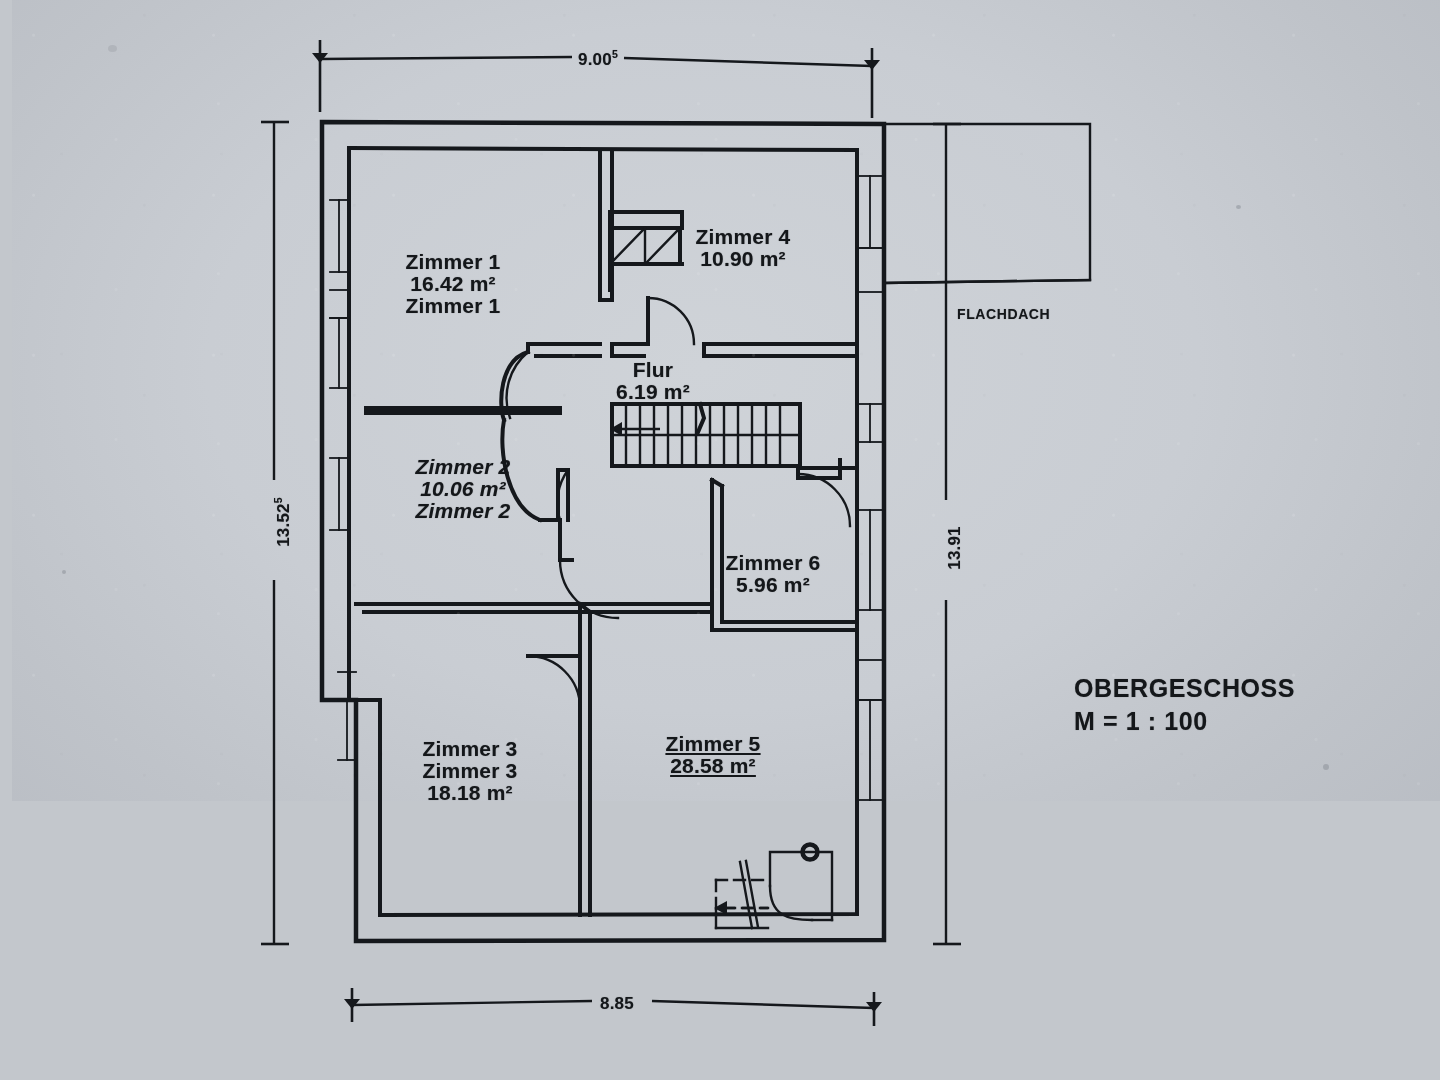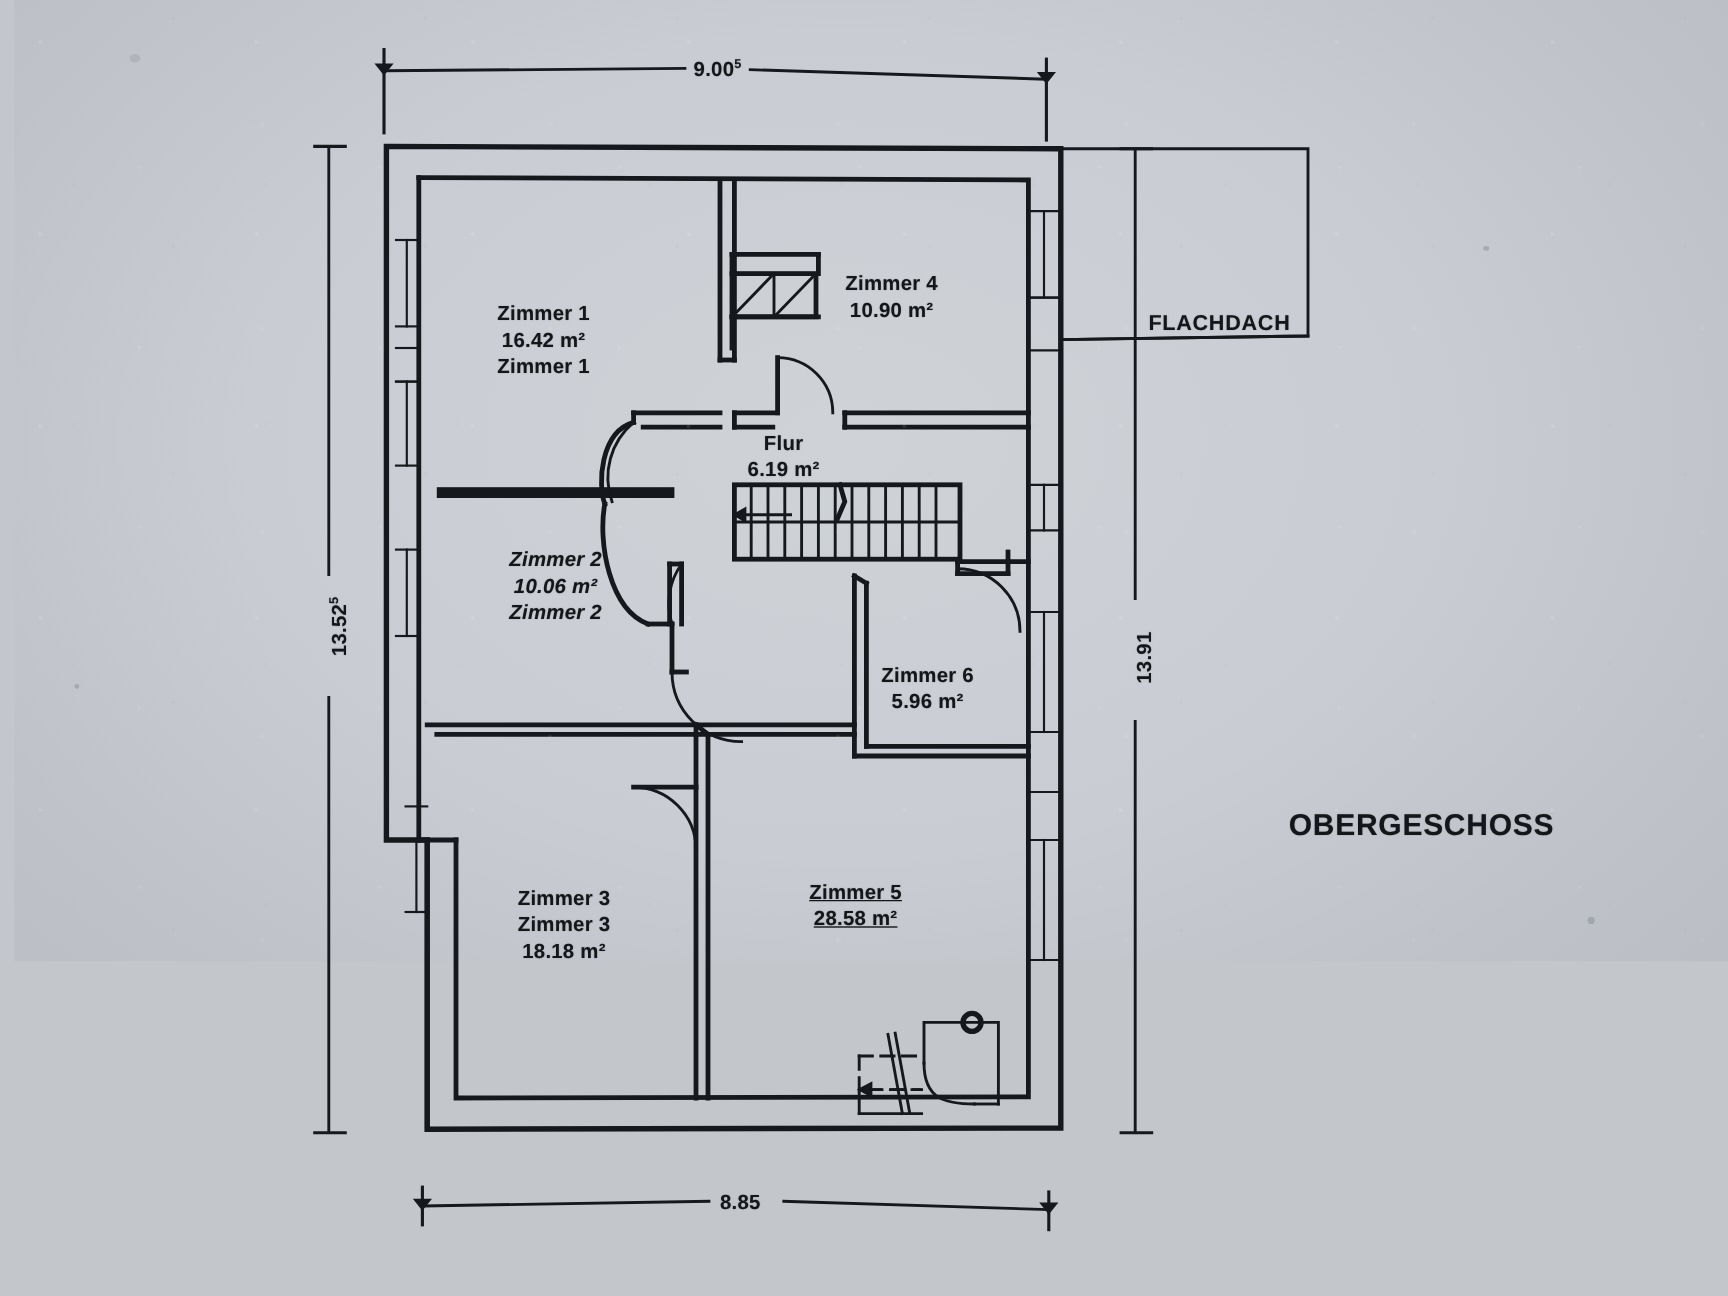--- a/index.html
+++ b/index.html
@@ -41,40 +41,41 @@
   }
   .txt {
     position: absolute;
     color: #14171a;
     font-weight: bold;
     white-space: nowrap;
     letter-spacing: .2px;
     text-shadow: 0 0 1px rgba(0,0,0,.35);
   }
   .room-label {
-    font-size: 17px;
+    font-size: 21px;
     line-height: 22px;
     text-align: center;
     transform: translateX(-50%);
   }
   .dim-label {
     font-size: 17px;
   }
   .dim-label.rot {
     transform-origin: 50% 50%;
   }
   .title-block {
     font-size: 25px;
     line-height: 33px;
     letter-spacing: .6px;
     margin-top: 43px;
   }
   .flachdach-label {
-    font-size: 18px;
+    font-size: 14px;
     letter-spacing: .6px;
+    margin-top: 47px;
   }
   sup {
     font-size: .62em;
     vertical-align: super;
   }
   .specks {
     position: absolute;
     background: #8d9299;
     border-radius: 50%;
     opacity: .55;
@@ -371,20 +372,21 @@
 
   <div class="txt room-label" style="left:701px; top:733px;text-decoration:underline;">
     <div>Zimmer 5</div>
     <div>28.58 m²</div>
   </div>
 
   <div class="txt flachdach-label" style="left:945px; top:259px;">FLACHDACH</div>
 
   <div class="txt title-block" style="left:1062px; top:629px;">
     <div>OBERGESCHOSS</div>
+    <div>M = 1 : 100</div>
   </div>
 
   <div class="specks" style="left:1224px; top:205px; width:5px; height:4px;"></div>
   <div class="specks" style="left:1311px; top:764px; width:6px; height:6px;"></div>
   <div class="specks" style="left:50px; top:570px; width:4px; height:4px;"></div>
   <div class="specks" style="left:96px; top:45px; width:9px; height:7px; opacity:.3;"></div>
 
   <div id="paper-noise"></div>
 </div>
 

